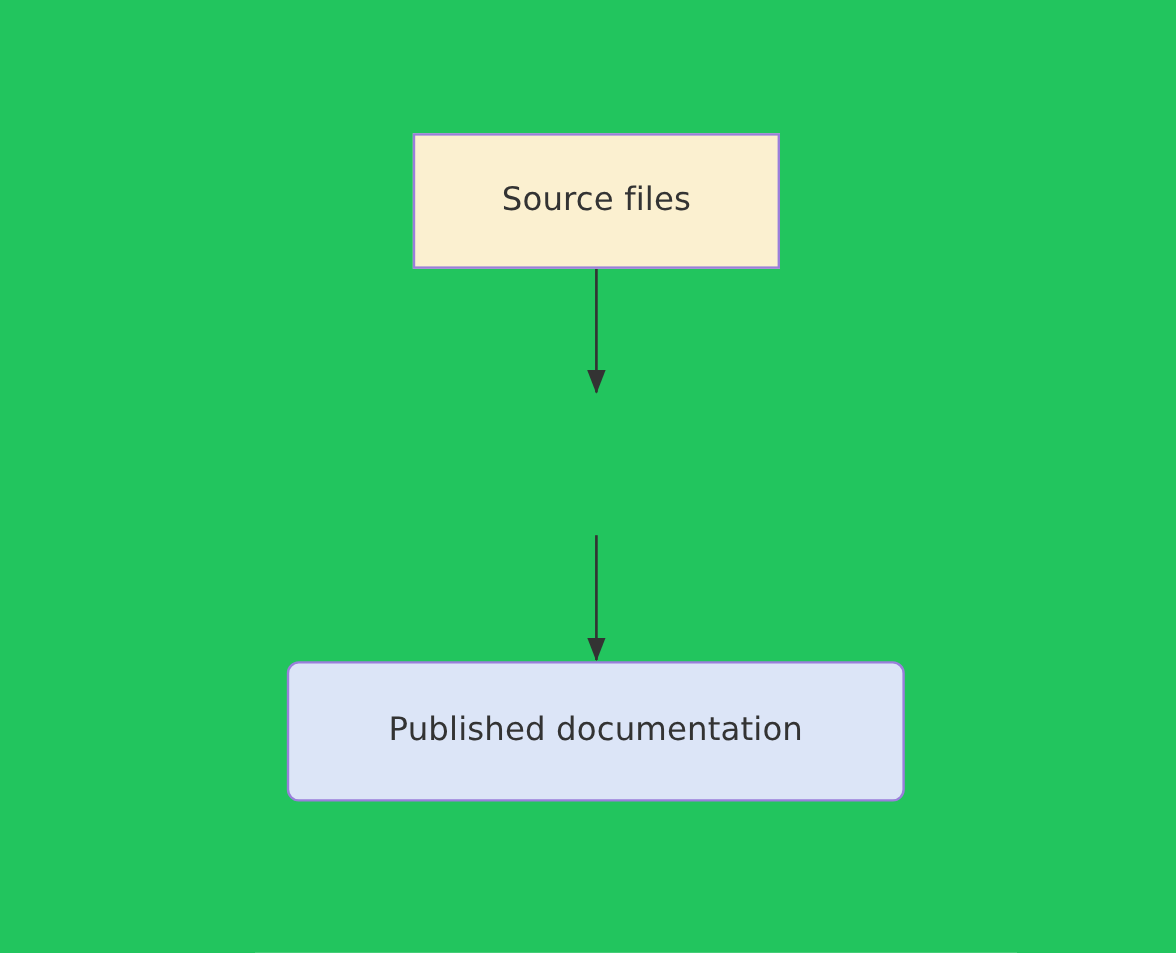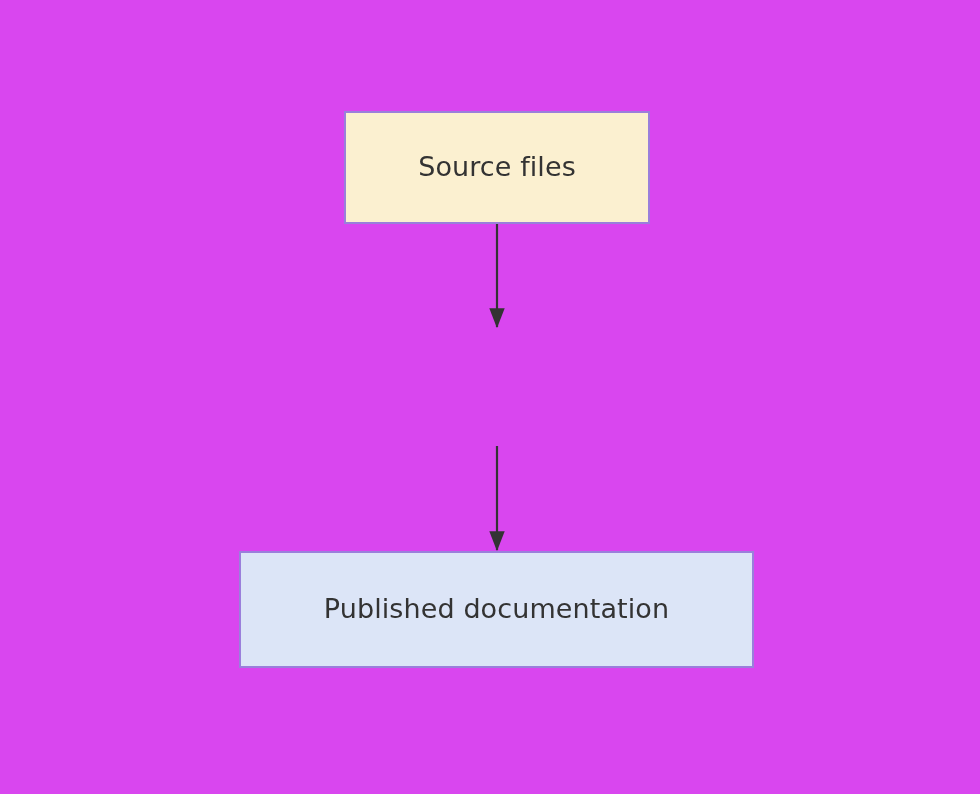--- a/index.html
+++ b/index.html
@@ -12,21 +12,21 @@
     height: 794px;
     background: #ffffff;
     font-family: "DejaVu Sans", sans-serif;
     overflow: hidden;
   }
 
   #diagram-canvas {
     position: relative;
     width: 980px;
     height: 794px;
-    background: #d946ef;
+    background: #22c55e;
   }
 
   .flow-node {
     position: absolute;
     box-sizing: border-box;
     border-style: solid;
     border-width: 2px;
     display: flex;
     align-items: center;
     justify-content: center;
@@ -85,17 +85,17 @@
     </defs>
     <line x1="497" y1="224" x2="497" y2="327" stroke="#333333" stroke-width="2.2" marker-end="url(#arrowhead-filled)"></line>
     <line x1="497" y1="446" x2="497" y2="550" stroke="#333333" stroke-width="2.2" marker-end="url(#arrowhead-filled)"></line>
   </svg>
 
   <div class="flow-node" id="node-source-files" style="background-color:#fbf0d0; border-color:#9a7fdb;">
     <span class="node-label">Source files</span>
   </div>
 
 
-  <div class="flow-node" id="node-published-documentation" style="background-color:#dce5f7; border-color:#9a7fdb;">
+  <div class="flow-node" id="node-published-documentation" style="background-color:#dce5f7; border-color:#9a7fdb;border-radius:10px;">
     <span class="node-label">Published documentation</span>
   </div>
 
 </div>
 
 </body></html>

